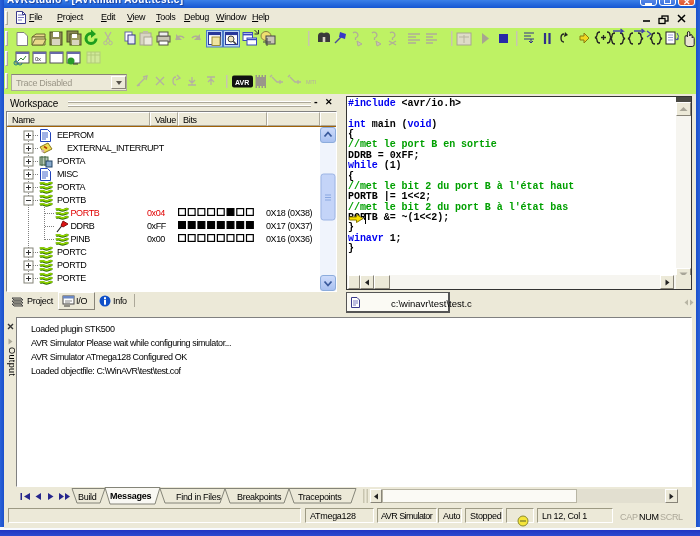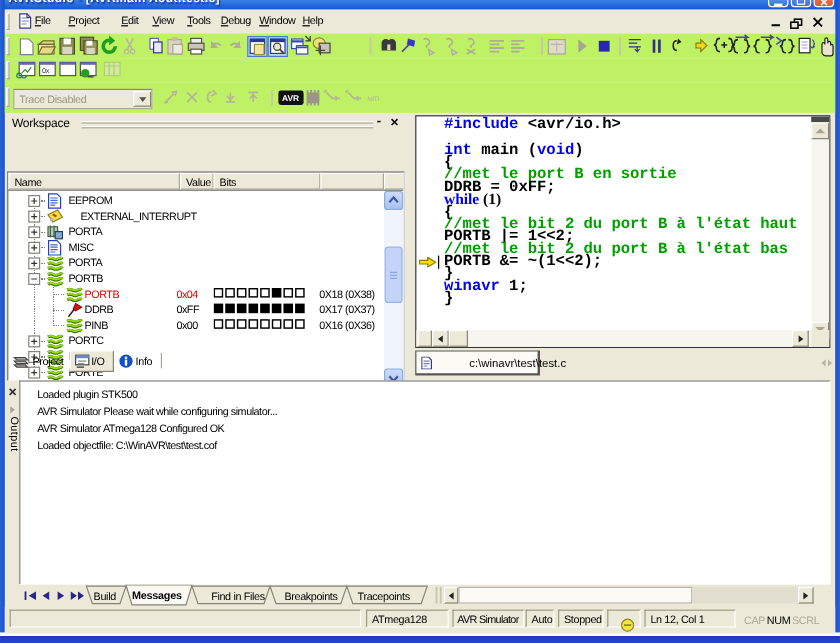--- a/index.html
+++ b/index.html
@@ -14,25 +14,25 @@
 
 #menubar{left:4px;top:8px;width:692px;height:20px;background:#ece9d8;}
 .grip{width:3px;border-left:1px solid #fff;border-top:1px solid #fff;border-right:1px solid #aca899;border-bottom:1px solid #aca899;background:#ece9d8;}
 .mi{top:4px;}
 .mi u{text-decoration:underline;}
 
 .tbrow{left:4px;background:#bef264;}
 
 #wsp{left:6px;top:96px;width:331px;height:215px;}
 #wshead{left:0;top:1px;width:331px;height:14px;}
-#wsbody{left:0;top:15px;width:331px;height:181px;border:1px solid #808080;border-right-color:#fff;border-bottom-color:#fff;background:#737373;margin-top:32px;}
+#wsbody{left:0;top:15px;width:331px;height:181px;border:1px solid #808080;border-right-color:#fff;border-bottom-color:#fff;background:#a16207;}
 .hcell{top:0;height:14px;background:#ece9d8;border-right:1px solid #aca899;border-bottom:1px solid #aca899;border-top:1px solid #fff;border-left:1px solid #fff;padding:2px 0 0 4px;}
 
 #ed{left:346px;top:96px;width:346px;height:194px;border:1px solid #333;background:#fff;}
-.cl{position:absolute;left:23px;margin-top:1px;white-space:pre;font-family:"Liberation Mono",monospace;font-size:13px;font-weight:bold;letter-spacing:-0.05px;line-height:10px;}
+.cl{position:absolute;left:1px;margin-top:1px;white-space:pre;font-family:"Liberation Mono",monospace;font-size:10px;font-weight:bold;letter-spacing:-0.05px;line-height:10px;}
 .kw{color:#0000f0;}.cm{color:#00a000;}
 
 #outp{left:16px;top:317px;width:676px;height:170px;border:1px solid #808080;border-right-color:#fff;border-bottom-color:#fff;background:#fff;}
 .oline{position:absolute;left:14px;letter-spacing:-0.4px;}
 
 #status{left:4px;top:506px;width:692px;height:21.5px;background:#ece9d8;}
 .sfield{position:absolute;top:2px;height:15px;border:1px solid;border-color:#9d9a84 #fff #fff #9d9a84;padding:2px 12px 0 4px;white-space:nowrap;overflow:hidden;}
 .tl{letter-spacing:-0.4px;transform:translateY(-1px);}
 </style></head><body>
 <svg width="0" height="0" style="position:absolute;">
@@ -445,21 +445,21 @@
   <div class="abs" style="left:128px;top:2px;width:1px;height:13px;background:#aca899;"></div>
  </div>
 </div>
 
 <div class="abs" id="ed">
  <div class="cl" style="top:1px;"><span class="kw">#include</span> &lt;avr/io.h&gt;</div>
  <div class="cl" style="top:21.7px;"><span class="kw">int</span> main (<span class="kw">void</span>)</div>
  <div class="cl" style="top:32px;">{</div>
  <div class="cl cm" style="top:42.4px;">//met le port B en sortie</div>
  <div class="cl" style="top:52.8px;">DDRB = 0xFF;</div>
- <div class="cl" style="top:63.1px;font-family:Liberation Serif, serif;"><span class="kw">while</span> (1)</div>
+ <div class="cl" style="top:63.1px;"><span class="kw">while</span> (1)</div>
  <div class="cl" style="top:73.5px;">{</div>
  <div class="cl cm" style="top:83.8px;">//met le bit 2 du port B à l'état haut</div>
  <div class="cl" style="top:94.2px;">PORTB |= 1&lt;&lt;2;</div>
  <div class="cl cm" style="top:104.5px;">//met le bit 2 du port B à l'état bas</div>
  <div class="cl" style="top:114.9px;">PORTB &amp;= ~(1&lt;&lt;2);</div>
  <div class="cl" style="top:125.2px;">}</div>
  <div class="cl" style="top:135.6px;"><span class="kw">winavr</span> 1;</div>
  <div class="cl" style="top:145.9px;">}</div>
  <svg class="abs" style="left:2px;top:117px;" width="15" height="9" viewBox="0 0 15 9">
   <path d="M0.5 3 h7 v-2.5 l6.5 4 -6.5 4 v-2.5 h-7 z" fill="#f8e000" stroke="#8a7a00"></path>

